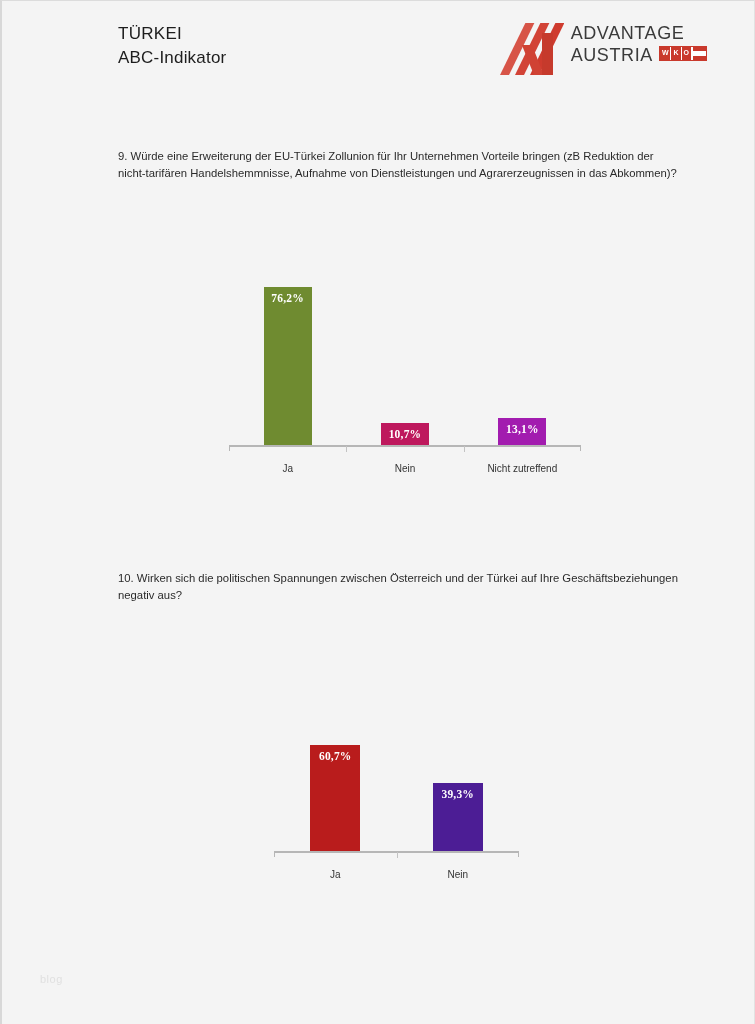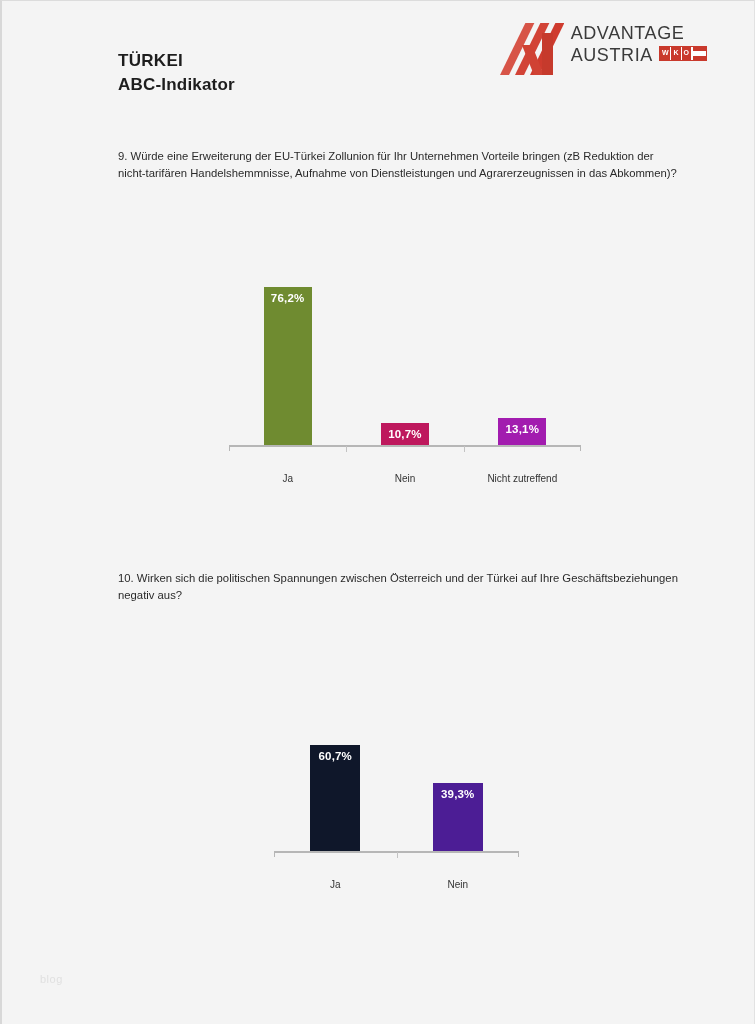--- a/index.html
+++ b/index.html
@@ -27,22 +27,21 @@
   
   .header {
     position: absolute;
     left: 0; top: 0;
     width: 755px;
     height: 110px;
   }
   .title-block {
     position: absolute;
     left: 116px;
-    top: 48px;
-    font-weight: bold;
+    top: 21px;
   }
   .title-line1 {
     font-size: 17px;
     color: #1d1d1d;
     letter-spacing: 0.3px;
     line-height: 23px;
   }
   .title-line2 {
     font-size: 17px;
     color: #1d1d1d;
@@ -150,20 +149,21 @@
     position: absolute;
   }
   #chart1 { left: 227px; top: 236px; width: 352px; height: 230px; }
   #chart2 { left: 272px; top: 676px; width: 245px; height: 205px; }
 
   .plot {
     position: relative;
     width: 100%;
     display: flex;
     align-items: flex-end;
+    font-family: Liberation Serif, serif;
   }
   #chart1 .plot { height: 208px; }
   #chart2 .plot { height: 174px; }
 
   .col {
     flex: 1 1 0;
     height: 100%;
     display: flex;
     align-items: flex-end;
     justify-content: center;
@@ -203,21 +203,21 @@
     top: -1px;
     width: 1px;
     height: 5px;
     background: #b6b6b6;
   }
   .axis .cap.left { left: 0; }
   .axis .cap.right { right: 0; }
 
   .cats {
     display: flex;
-    margin-top: 19px;
+    margin-top: 9px;
   }
   .cat {
     flex: 1 1 0;
     text-align: center;
     font-size: 10px;
     color: #333333;
   }
 
   
   .watermark {
@@ -299,21 +299,21 @@
       <div class="cat">Nein</div>
       <div class="cat">Nicht zutreffend</div>
     </div>
   </div>
 
   <div class="question" id="q2">10. Wirken sich die politischen Spannungen zwischen Österreich und der Türkei auf Ihre Geschäftsbeziehungen negativ aus?</div>
 
   <div class="chart" id="chart2">
     <div class="plot">
       <div class="col">
-        <div class="bar" style="height:60.7%;background:#0f172a;">
+        <div class="bar" style="height:60.7%;background:#b91c1c;">
           <span class="bar-label">60,7%</span>
         </div>
       </div>
       <div class="col">
         <div class="bar" style="height:39.3%;background:#4c1d95;">
           <span class="bar-label">39,3%</span>
         </div>
       </div>
     </div>
     <div class="axis">

